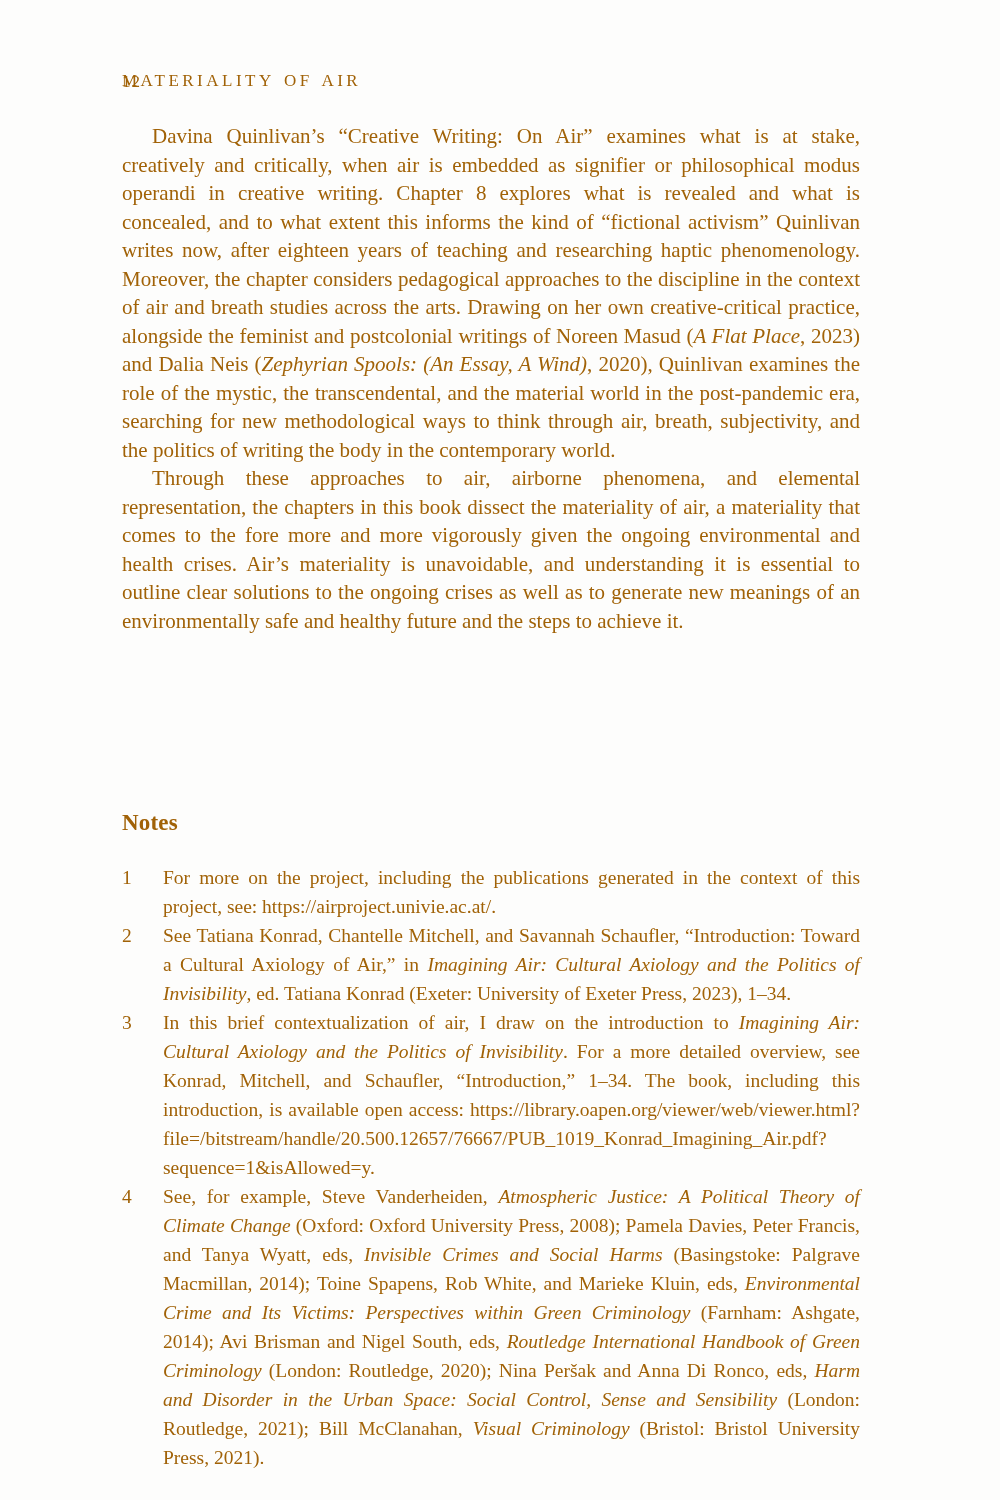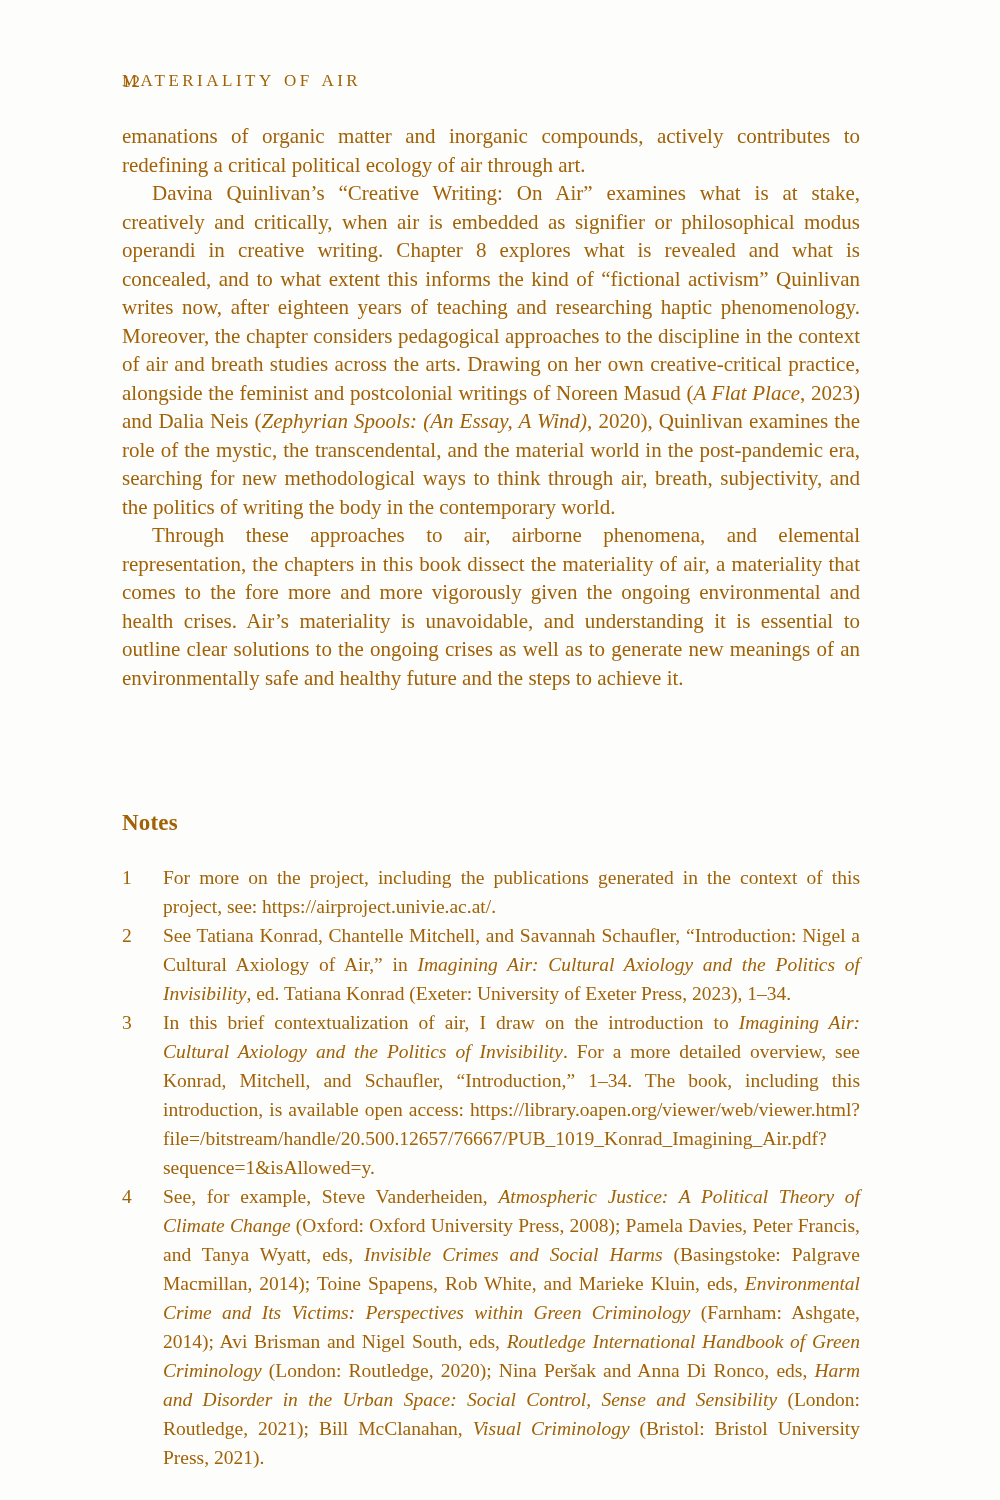--- a/index.html
+++ b/index.html
@@ -68,35 +68,34 @@
 <body>
 
 <div class="sheet">
 
   <header class="running-header">
     <span class="page-number">12</span>
     <span class="running-head">MATERIALITY OF AIR</span>
   </header>
 
   <main class="body-text">
-    <p class="para"><span>emanations of organic matter and inorganic compounds, actively contributes to redefining a critical political ecology of air through art.</span></p>
     <p class="para indent"><span>Davina Quinlivan’s “Creative Writing: On Air” examines what is at stake, creatively and critically, when air is embedded as signifier or philosophical modus operandi in creative writing. Chapter 8 explores what is revealed and what is concealed, and to what extent this informs the kind of “fictional activism” Quinlivan writes now, after eighteen years of teaching and researching haptic phenomenology. Moreover, the chapter considers pedagogical approaches to the discipline in the context of air and breath studies across the arts. Drawing on her own creative-critical practice, alongside the feminist and postcolonial writings of Noreen Masud (</span><i>A Flat Place</i><span>, 2023) and Dalia Neis (</span><i>Zephyrian Spools: (An Essay, A Wind)</i><span>, 2020), Quinlivan examines the role of the mystic, the transcendental, and the material world in the post-pandemic era, searching for new methodological ways to think through air, breath, subjectivity, and the politics of writing the body in the contemporary world.</span></p>
     <p class="para indent"><span>Through these approaches to air, airborne phenomena, and elemental representation, the chapters in this book dissect the materiality of air, a materiality that comes to the fore more and more vigorously given the ongoing environmental and health crises. Air’s materiality is unavoidable, and understanding it is essential to outline clear solutions to the ongoing crises as well as to generate new meanings of an environmentally safe and healthy future and the steps to achieve it.</span></p>
   </main>
 
   <section class="notes-section">
     <h2 class="notes-heading">Notes</h2>
     <ol class="notes-list">
       <li class="note">
         <span class="note-num">1</span>
         <div class="note-text"><span>For more on the project, including the publications generated in the context of this project, see: https://airproject.univie.ac.at/.</span></div>
       </li>
       <li class="note">
         <span class="note-num">2</span>
-        <div class="note-text"><span>See Tatiana Konrad, Chantelle Mitchell, and Savannah Schaufler, “Introduction: Nigel a Cultural Axiology of Air,” in </span><i>Imagining Air: Cultural Axiology and the Politics of Invisibility</i><span>, ed. Tatiana Konrad (Exeter: University of Exeter Press, 2023), 1–34.</span></div>
+        <div class="note-text"><span>See Tatiana Konrad, Chantelle Mitchell, and Savannah Schaufler, “Introduction: Toward a Cultural Axiology of Air,” in </span><i>Imagining Air: Cultural Axiology and the Politics of Invisibility</i><span>, ed. Tatiana Konrad (Exeter: University of Exeter Press, 2023), 1–34.</span></div>
       </li>
       <li class="note">
         <span class="note-num">3</span>
         <div class="note-text"><span>In this brief contextualization of air, I draw on the introduction to </span><i>Imagining Air: Cultural Axiology and the Politics of Invisibility</i><span>. For a more detailed overview, see Konrad, Mitchell, and Schaufler, “Introduction,” 1–34. The book, including this introduction, is available open access: https://library.oapen.org/viewer/web/viewer.html?file=/bitstream/handle/20.500.12657/76667/PUB_1019_Konrad_Imagining_Air.pdf?sequence=1&amp;isAllowed=y.</span></div>
       </li>
       <li class="note">
         <span class="note-num">4</span>
         <div class="note-text"><span>See, for example, Steve Vanderheiden, </span><i>Atmospheric Justice: A Political Theory of Climate Change</i><span> (Oxford: Oxford University Press, 2008); Pamela Davies, Peter Francis, and Tanya Wyatt, eds, </span><i>Invisible Crimes and Social Harms</i><span> (Basingstoke: Palgrave Macmillan, 2014); Toine Spapens, Rob White, and Marieke Kluin, eds, </span><i>Environmental Crime and Its Victims: Perspectives within Green Criminology</i><span> (Farnham: Ashgate, 2014); Avi Brisman and Nigel South, eds, </span><i>Routledge International Handbook of Green Criminology</i><span> (London: Routledge, 2020); Nina Peršak and Anna Di Ronco, eds, </span><i>Harm and Disorder in the Urban Space: Social Control, Sense and Sensibility</i><span> (London: Routledge, 2021); Bill McClanahan, </span><i>Visual Criminology</i><span> (Bristol: Bristol University Press, 2021).</span></div>
       </li>
     </ol>

